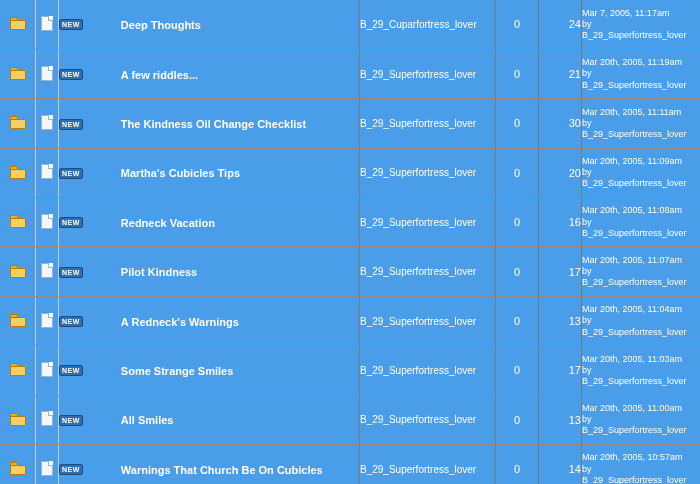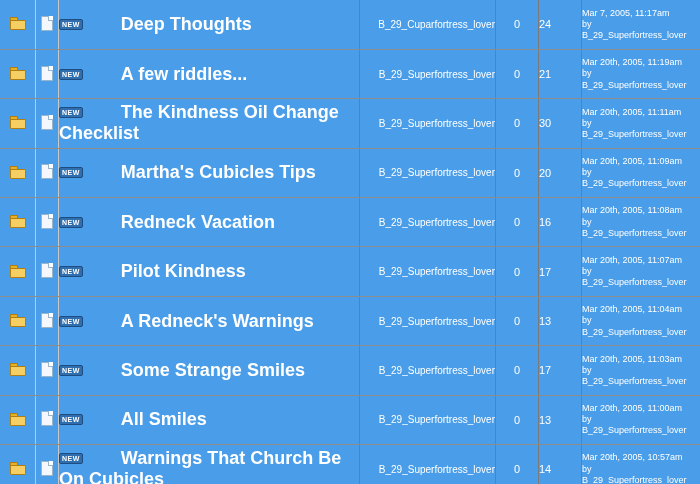--- a/index.html
+++ b/index.html
@@ -41,35 +41,35 @@
     background: #ffffff;
     text-align: center;
     border-right: 1px solid #c8c8c8;
   }
   td.col-title {
     width: 300px;
     padding-left: 8px;
   }
   td.col-author {
     width: 135px;
-    text-align: right;
+    text-align: left;
     border-left: 1px solid #7a7a7a;
     border-right: 1px solid #7a7a7a;
     font-size: 10px;
     color: #ffffff;
   }
   td.col-replies {
     width: 42px;
     text-align: center;
     border-right: 1px solid #7a7a7a;
     font-size: 11px;
   }
   td.col-views {
     width: 42px;
-    text-align: left;
+    text-align: right;
     border-right: 1px solid #7a7a7a;
     font-size: 11px;
   }
   td.col-lastpost {
     width: 124px;
     padding-left: 6px;
     font-size: 9px;
     line-height: 1.25;
     color: #ffffff;
   }
@@ -128,21 +128,21 @@
     border-radius: 2px;
     line-height: 8px;
     vertical-align: middle;
     margin-right: 6px;
     font-family: "Liberation Sans", sans-serif;
   }
 
   .topic-link {
     color: #ffffff;
     font-weight: bold;
-    font-size: 18px;
+    font-size: 11px;
     text-decoration: none;
     vertical-align: middle;
     padding-left: 32px;
   }
 
   .author-link {
     color: #ffffff;
     text-decoration: none;
   }
 

